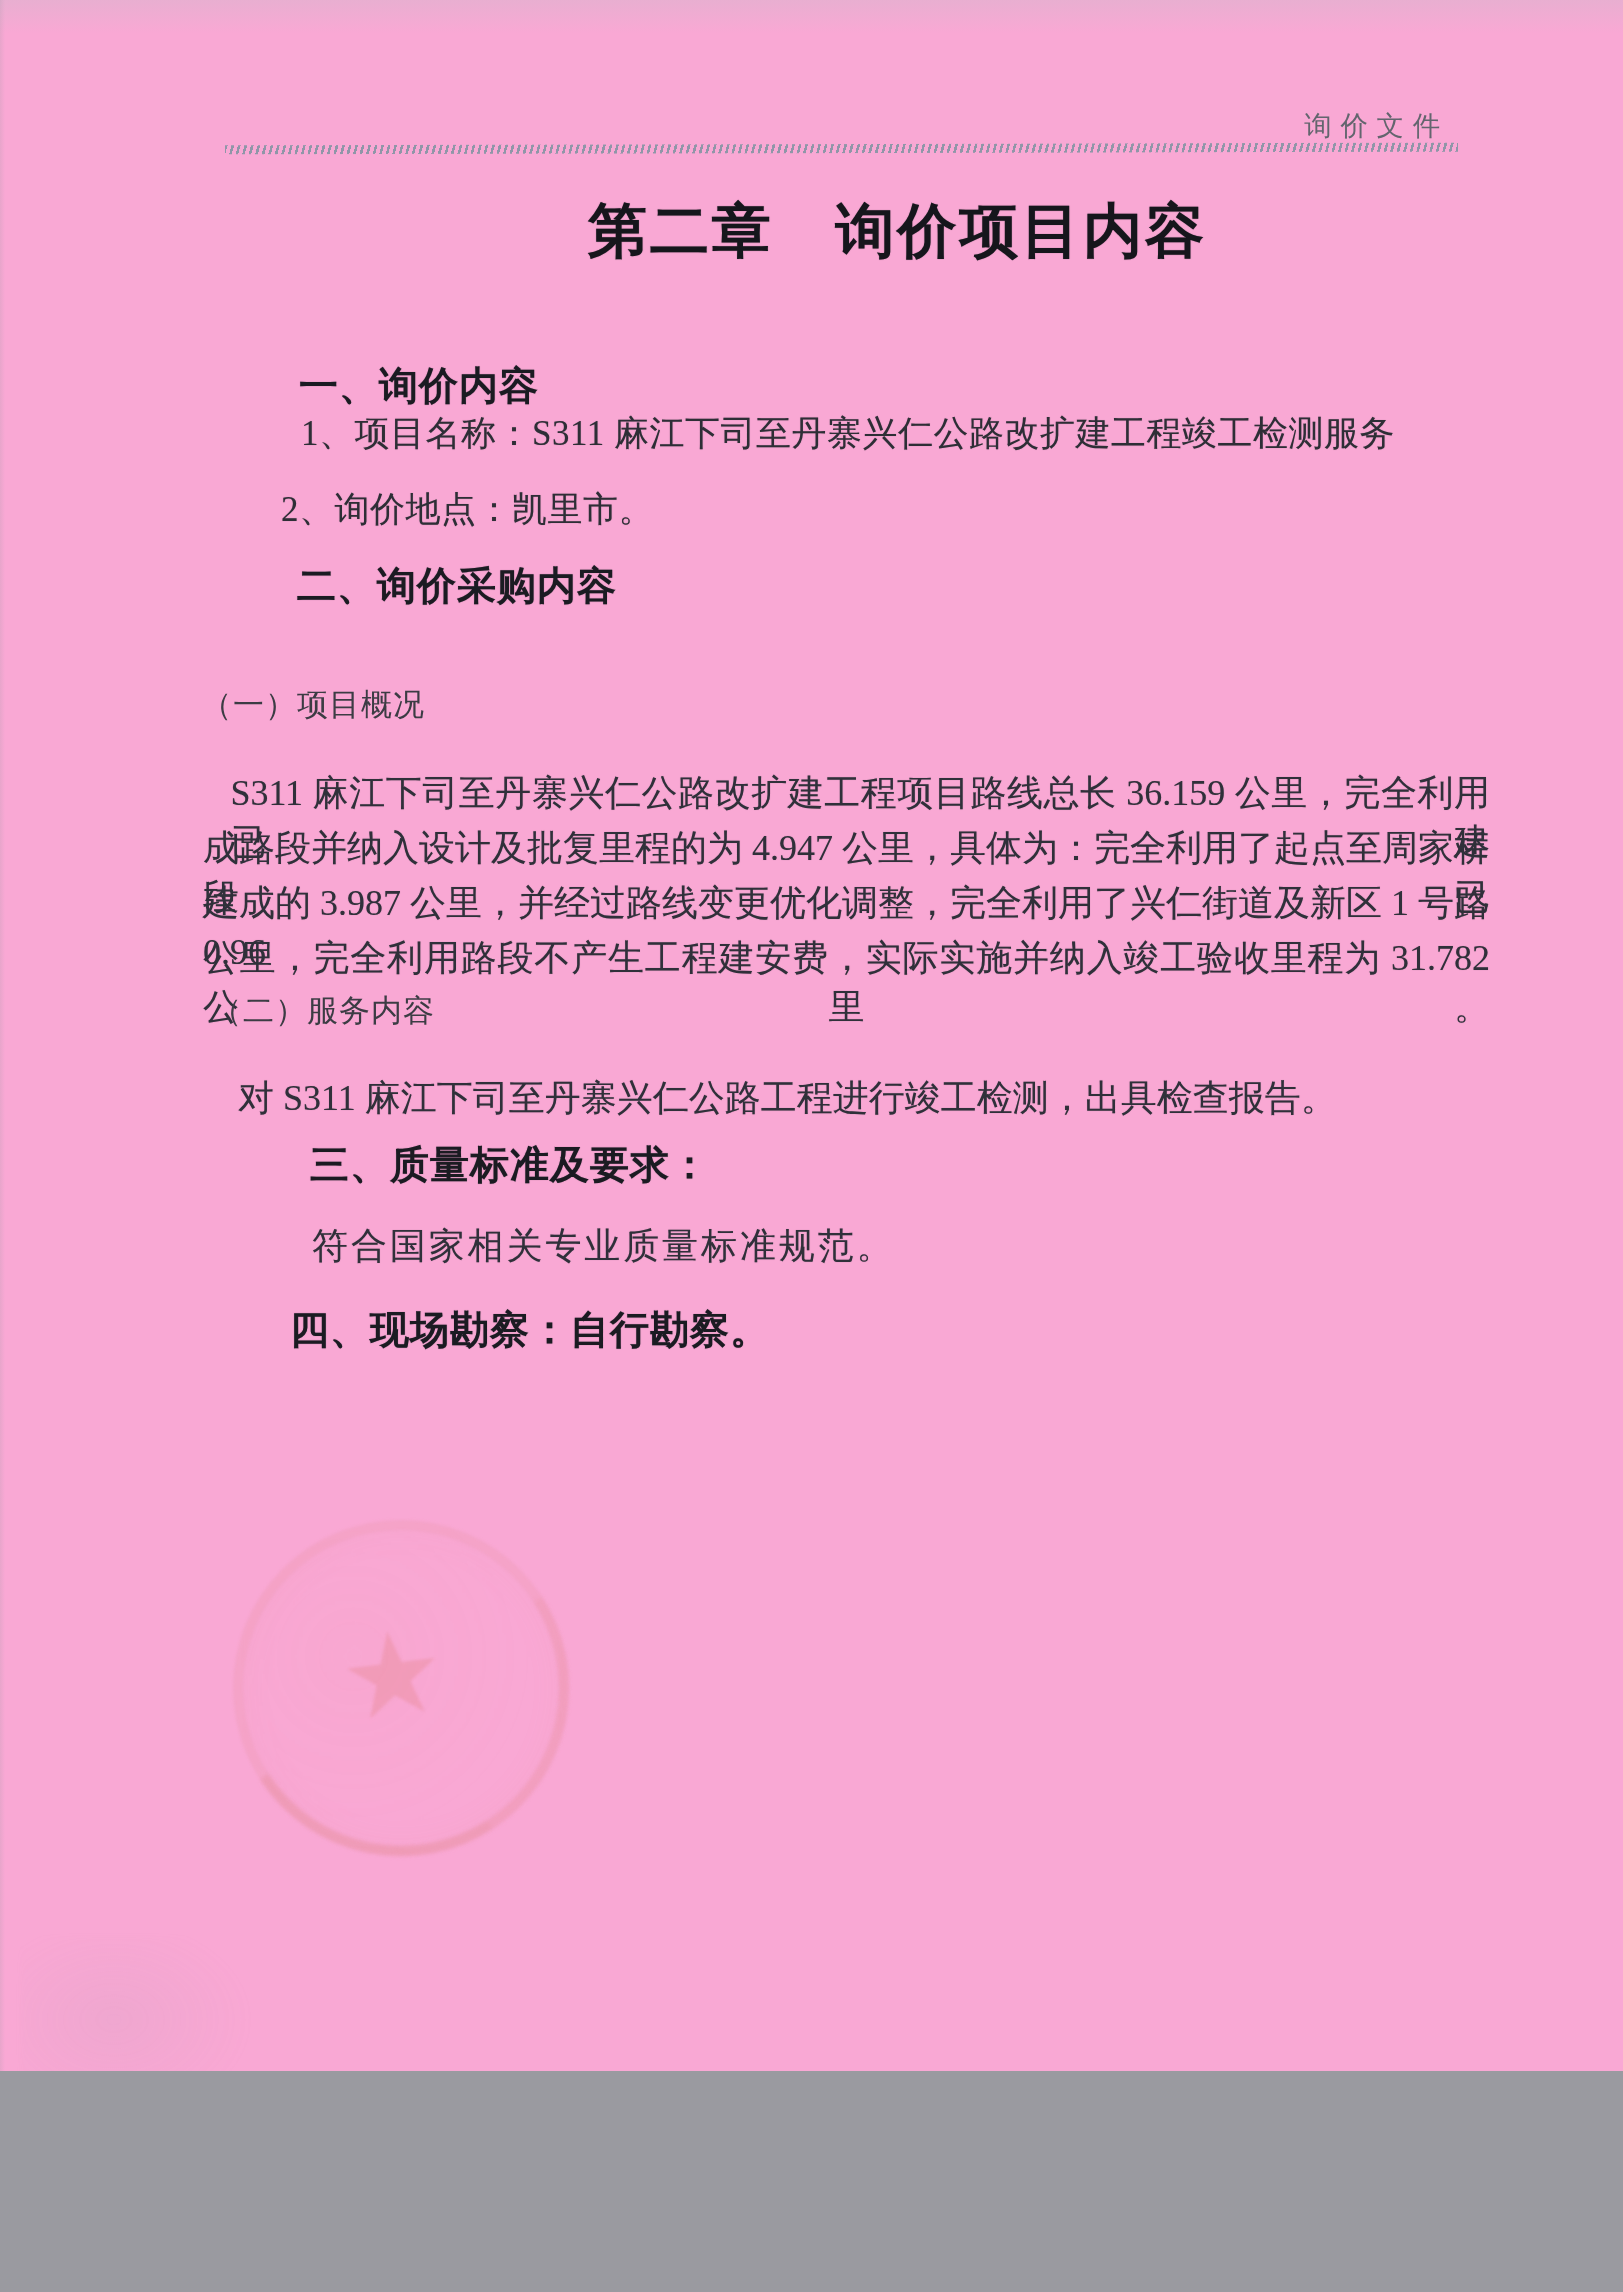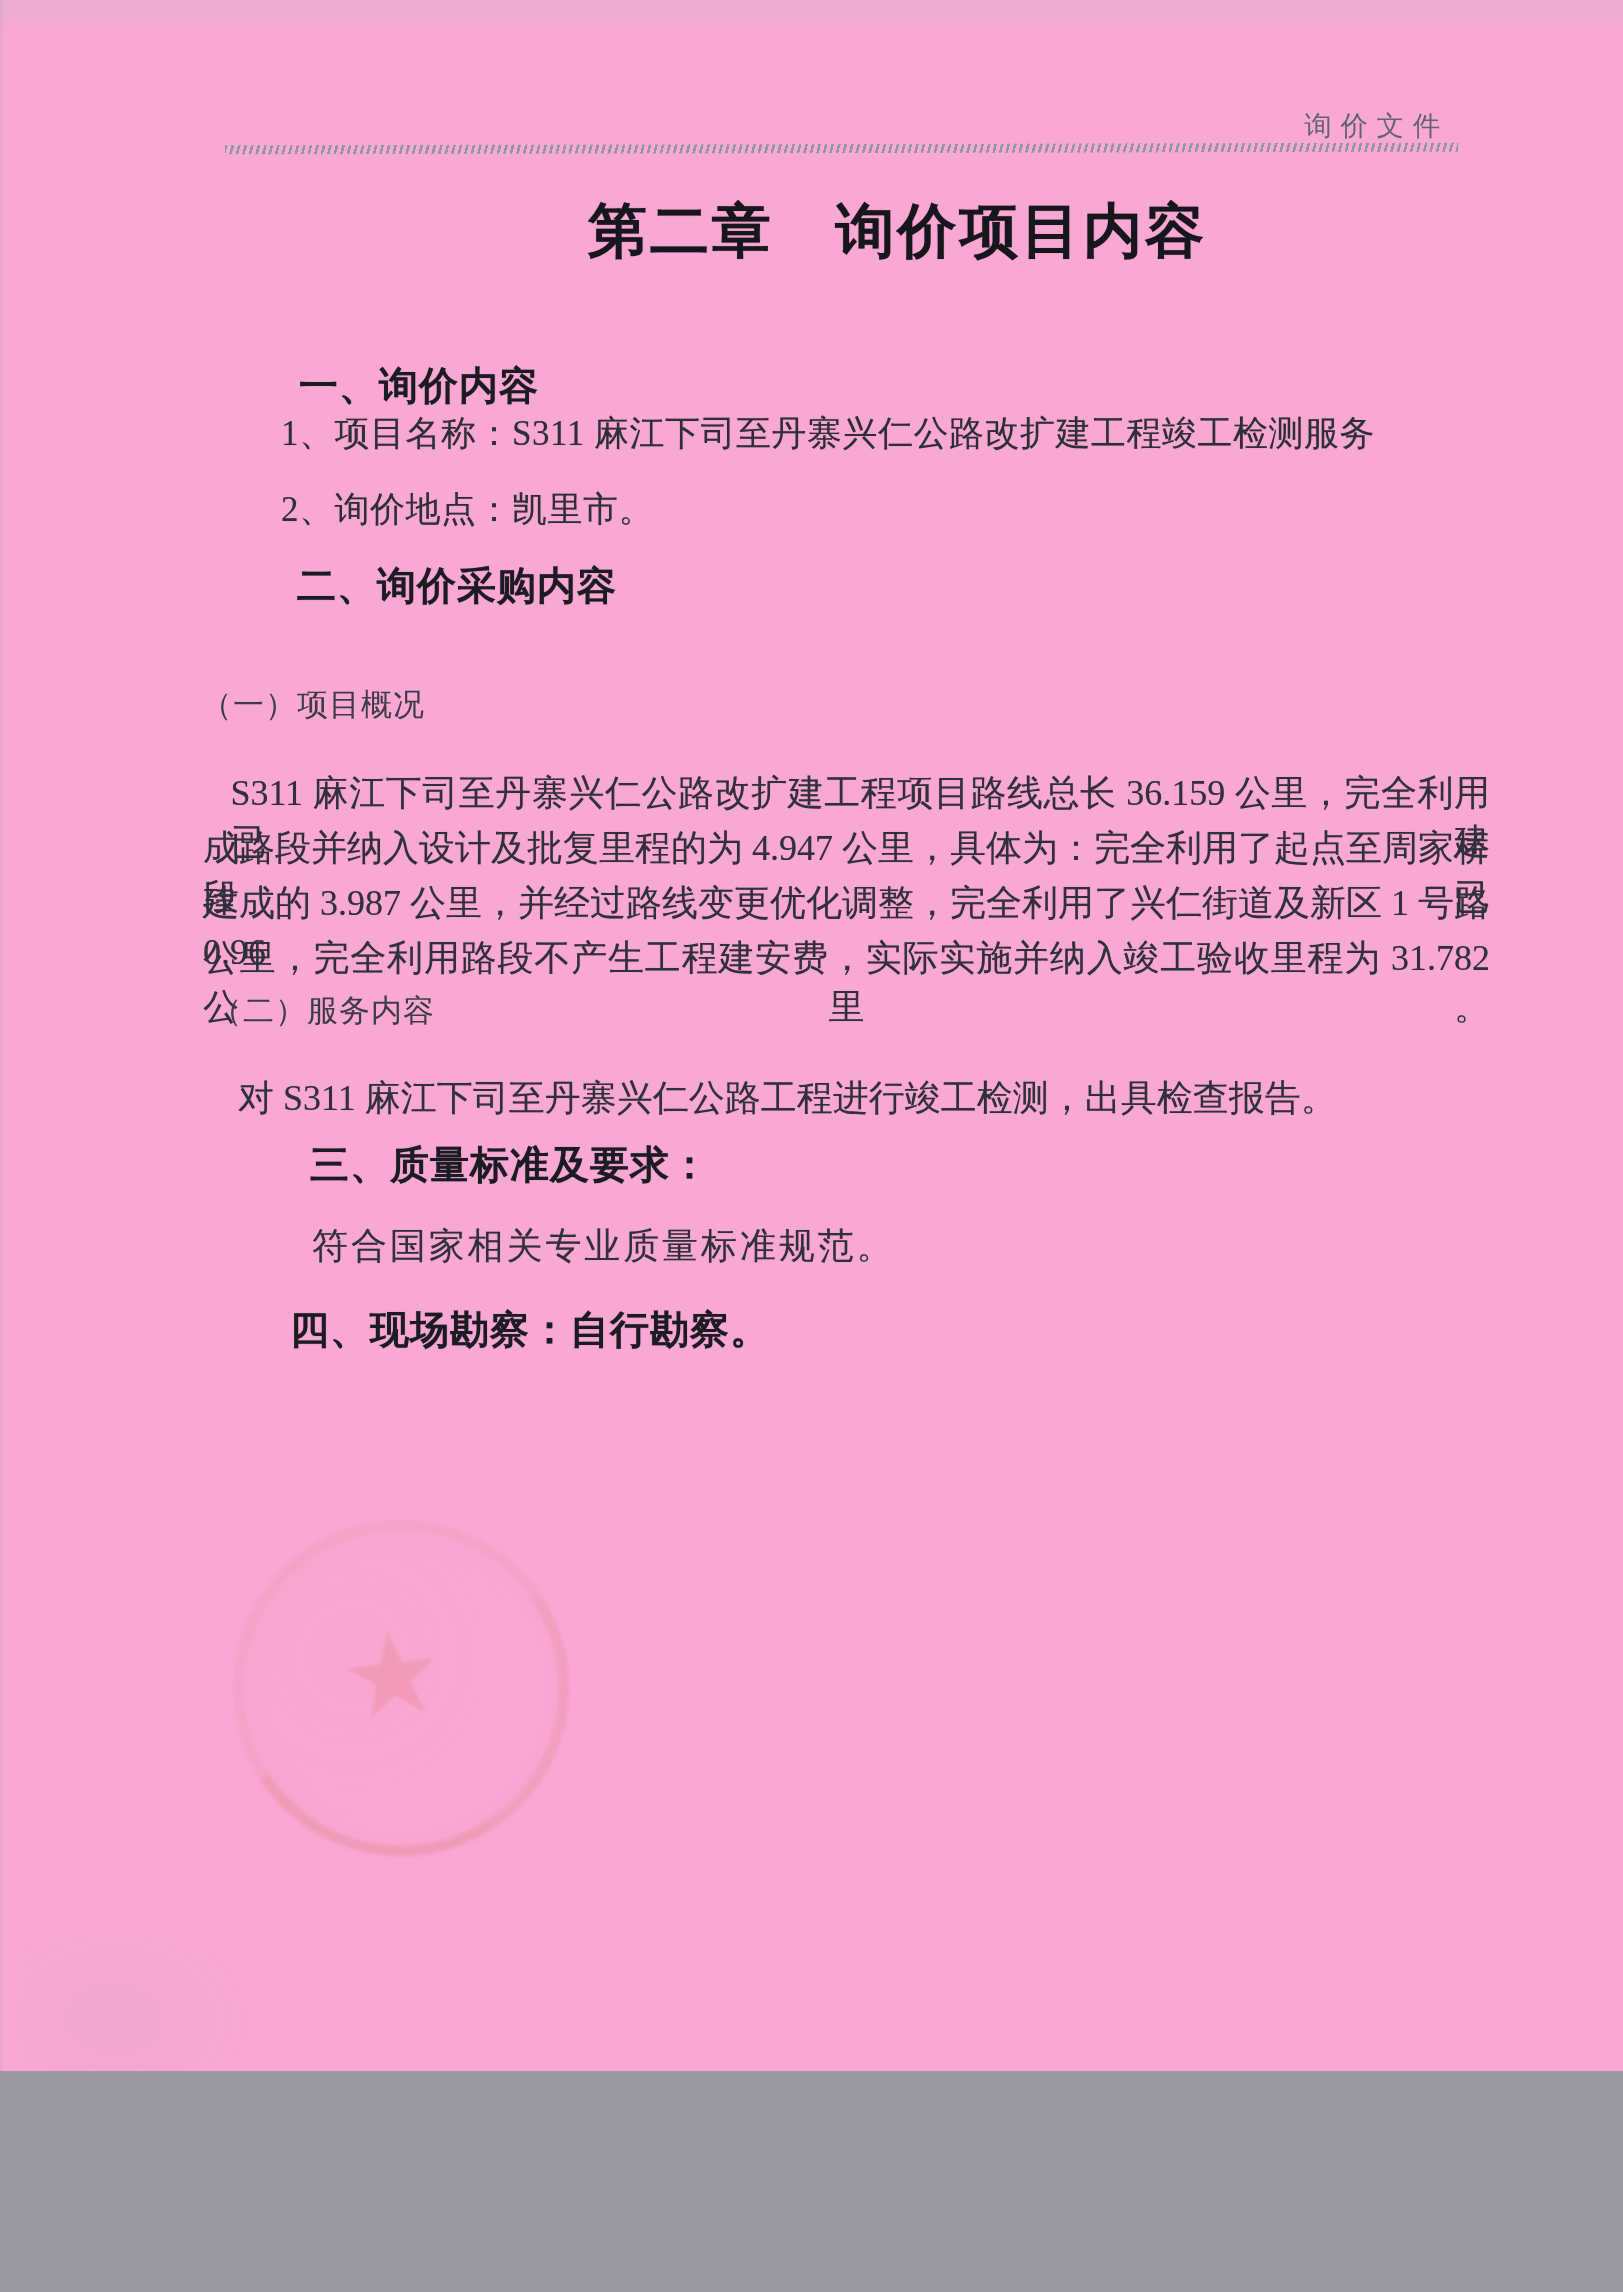--- a/index.html
+++ b/index.html
@@ -64,21 +64,21 @@
   .h2{left:297px;top:559px;}
   .h3{left:310px;top:1138px;}
   .h4{left:290px;top:1303px;}
   
   .num-item{
     position:absolute;left:281px;
     font-size:35px;color:#2e2e36;white-space:nowrap;
     letter-spacing:0.5px;
     text-shadow:0 0 1px rgba(50,50,60,0.35);
   }
-  .item1{top:410px;}
+  .item1{top:410px;margin-left:20px;}
   .item2{top:486px;}
   
   .sub-label{
     position:absolute;
     font-size:31px;color:#3c3c44;white-space:nowrap;
     letter-spacing:1px;
   }
   .sub1{left:201px;top:684px;}
   .sub2{left:211px;top:990px;}
   

